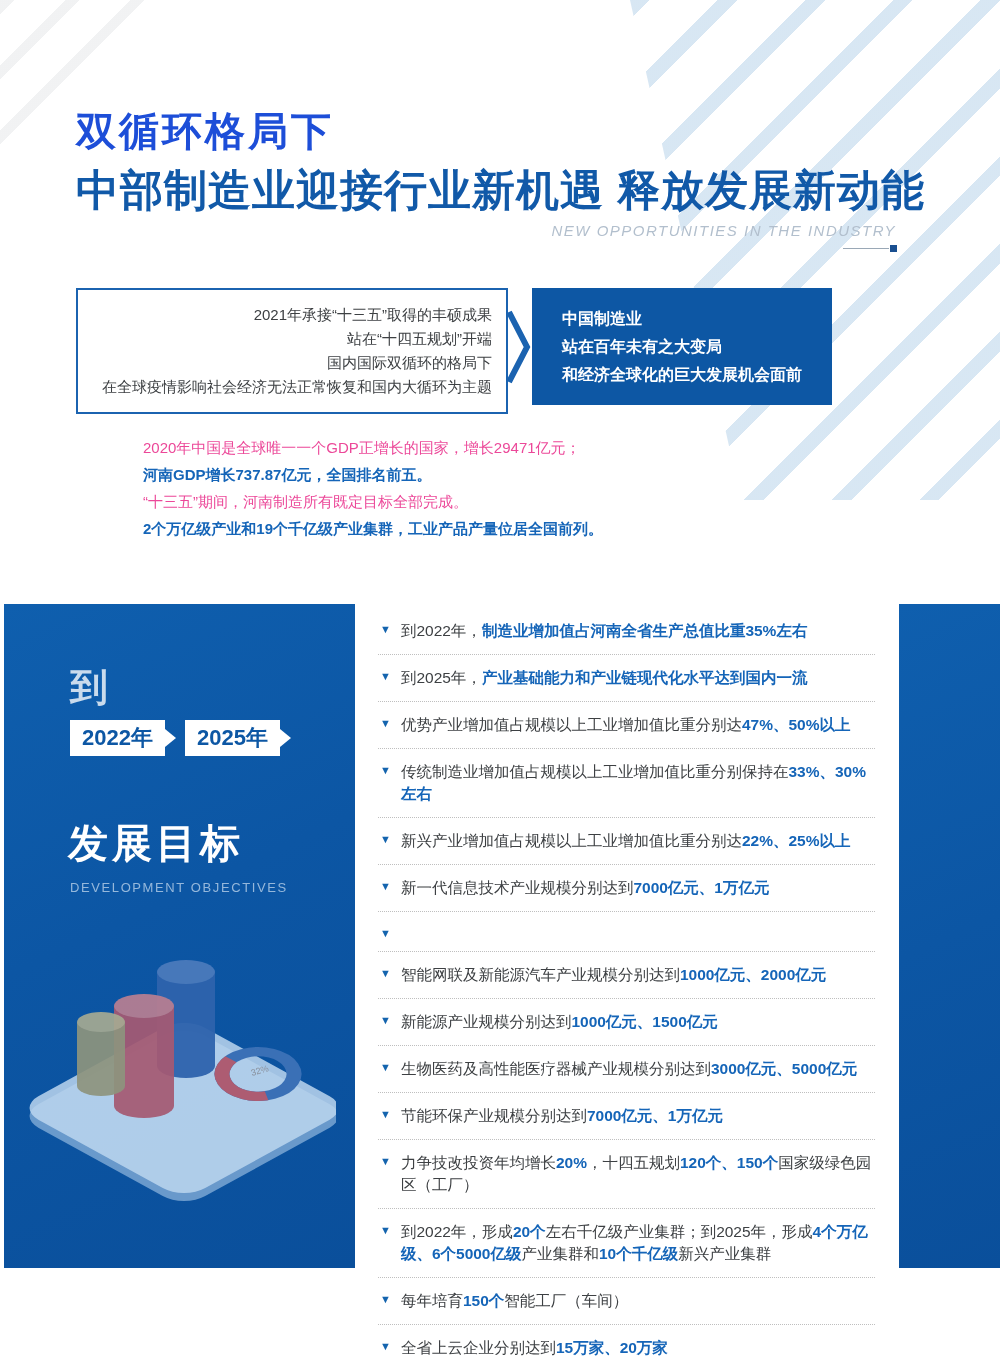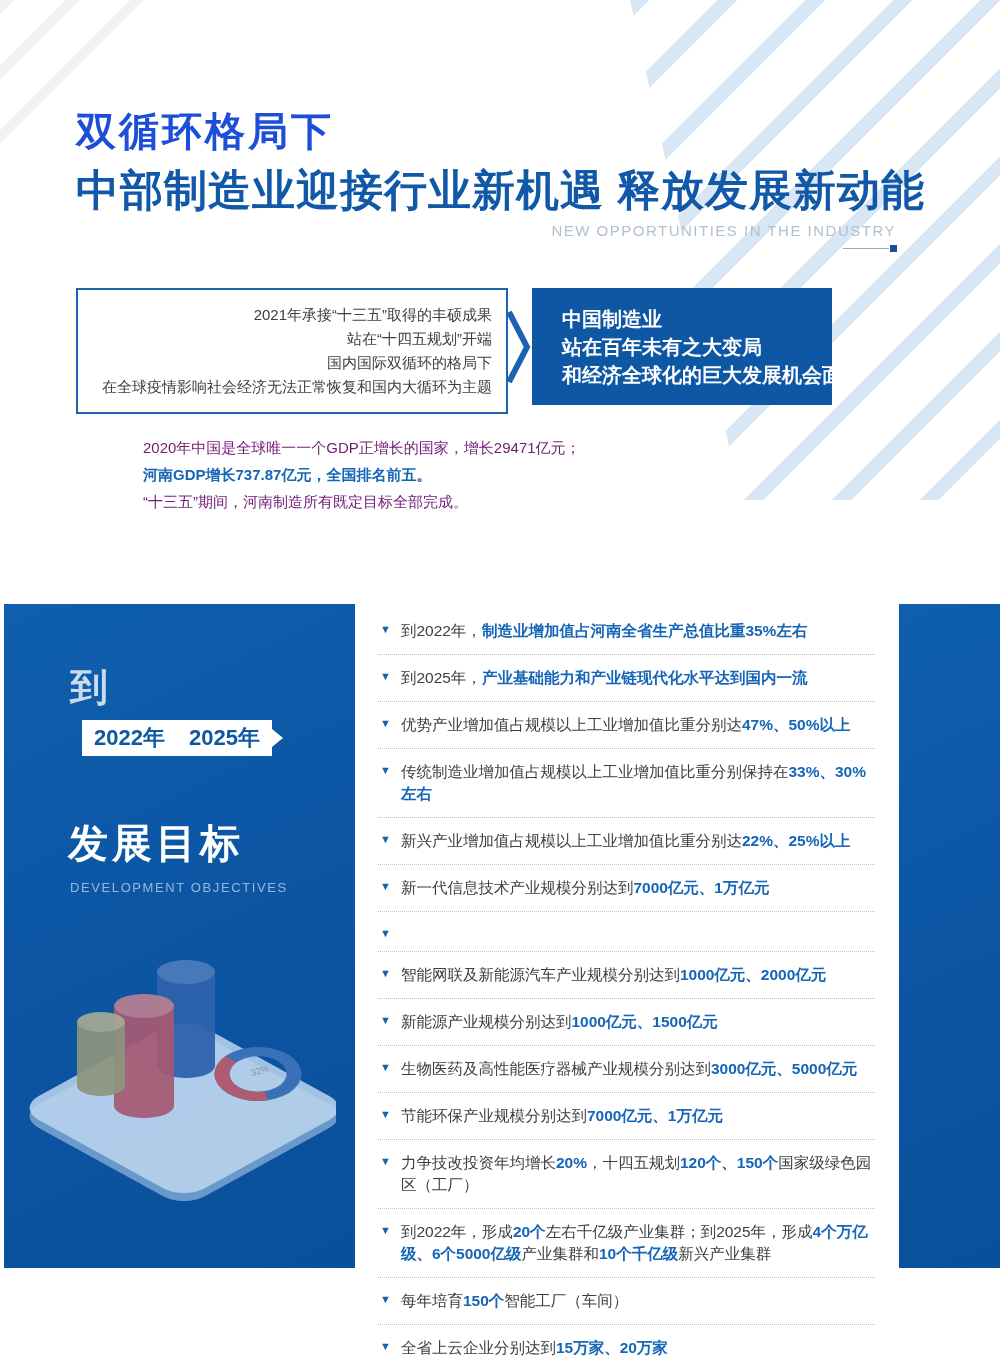--- a/index.html
+++ b/index.html
@@ -16,50 +16,50 @@
     clip-path:polygon(0 0,100% 0,0 100%);
   }
   .stripes-tr{
     position:absolute; right:0; top:0; width:370px; height:500px;
     background:repeating-linear-gradient(135deg, rgba(125,175,216,0.30) 0 14px, transparent 14px 62px);
     clip-path:polygon(0 0,100% 0,100% 100%,30% 100%);
   }
   
   .title1{position:absolute; left:76px; top:104px; font-size:40px; font-weight:600; color:#1d4ed8; letter-spacing:3px;}
   .title2{position:absolute; left:76px; top:162px; font-size:43px; font-weight:800; color:#1159a8; letter-spacing:1px; white-space:nowrap;}
-  .subtitle-en{position:absolute; right:104px; top:222px; font-size:15px; color:#b2bfcd; letter-spacing:1.5px;}
+  .subtitle-en{position:absolute; right:104px; top:222px; font-size:15px; color:#b2bfcd; letter-spacing:1.5px;font-style:italic;}
   .subtitle-rule{position:absolute; right:103px; top:243px; width:56px; height:10px;}
   .subtitle-rule .line{position:absolute; right:8px; top:5px; width:46px; height:1px; background:#9aa8b6;}
   .subtitle-rule .sq{position:absolute; right:0; top:2px; width:7px; height:7px; background:#1a4f90;}
   
   .intro-left{
     position:absolute; left:76px; top:288px; width:432px; height:126px;
     border:2px solid #1b63b0; background:#ffffff; box-sizing:border-box;
     display:flex; flex-direction:column; justify-content:center;
     padding:6px 14px 6px 10px; text-align:right;
   }
   .intro-left .ln{font-size:15px; color:#3d4043; line-height:24px; white-space:nowrap;}
   .intro-arrow{position:absolute; left:505px; top:306px;}
   .intro-right{
     position:absolute; left:532px; top:288px; width:300px; height:117px;
     background:#0d57a4; box-sizing:border-box;
     display:flex; flex-direction:column; justify-content:center; padding-left:30px;
   }
-  .intro-right .ln{font-size:20px; font-weight:700; color:#ffffff; line-height:28px; white-space:nowrap;}
+  .intro-right .ln{font-size:16px; font-weight:700; color:#ffffff; line-height:28px; white-space:nowrap;}
   
   .summary{position:absolute; left:143px; top:438px; width:810px;}
-  .summary .ln{font-size:15px; color:#701a75; line-height:19px; margin-bottom:8px; white-space:nowrap;}
+  .summary .ln{font-size:15px; color:#ec4899; line-height:19px; margin-bottom:8px; white-space:nowrap;}
   .summary .ln.em{color:#1565b8; font-weight:700;}
   
   .panel{
     position:absolute; left:4px; top:604px; width:351px; height:664px;
     background:linear-gradient(155deg,#0f5fae 0%, #0c56a4 45%, #0a4f9b 100%);
   }
   .panel .dao{position:absolute; left:66px; top:58px; font-size:38px; font-weight:800; color:rgba(255,255,255,0.78);}
-  .panel .tags{position:absolute; left:78px; top:116px; display:flex; }
+  .panel .tags{position:absolute; left:66px; top:116px; display:flex; gap:20px;}
   .tag{position:relative; background:#ffffff; color:#0d57a4; font-weight:800; font-size:22px; padding:4px 12px; line-height:28px;}
   .tag::after{content:""; position:absolute; right:-11px; top:50%; margin-top:-9px; border:9px solid transparent; border-left:11px solid #ffffff; border-right:none;}
   .panel .ptitle{position:absolute; left:64px; font-size:40px; font-weight:800; color:#ffffff; letter-spacing:4px; white-space:nowrap;}
   .panel .pt1{top:155px;}
   .panel .pt2{top:212px;}
   .panel .pen{position:absolute; left:66px; top:276px; font-size:13px; color:rgba(195,216,238,0.75); letter-spacing:1.6px;}
   .panel .illu{position:absolute; left:22px; top:330px;}
   
   .strip-right{
     position:absolute; left:899px; top:604px; width:101px; height:664px;
@@ -107,20 +107,21 @@
   <div class="intro-right">
     <div class="ln">中国制造业</div>
     <div class="ln">站在百年未有之大变局</div>
     <div class="ln">和经济全球化的巨大发展机会面前</div>
   </div>
 
   <div class="summary">
       <div class="ln">2020年中国是全球唯一一个GDP正增长的国家，增长29471亿元；</div>
       <div class="ln em">河南GDP增长737.87亿元，全国排名前五。</div>
       <div class="ln">“十三五”期间，河南制造所有既定目标全部完成。</div>
+      <div class="ln em">2个万亿级产业和19个千亿级产业集群，工业产品产量位居全国前列。</div>
     </div>
 
   <div class="panel">
     <div class="dao">到</div>
     <div class="tags">
       <div class="tag">2022年</div>
       <div class="tag">2025年</div>
     </div>
     <div class="ptitle pt2">发展目标</div>
     <div class="pen">DEVELOPMENT OBJECTIVES</div>

